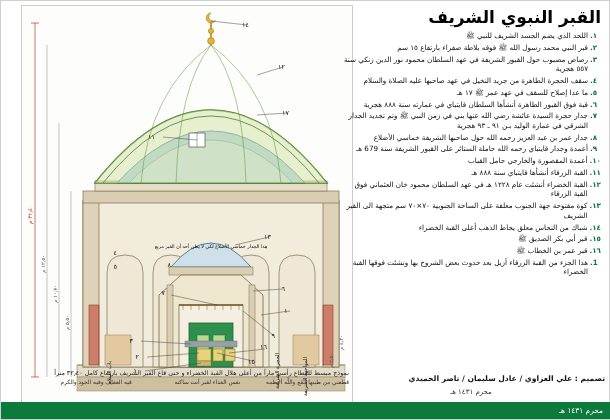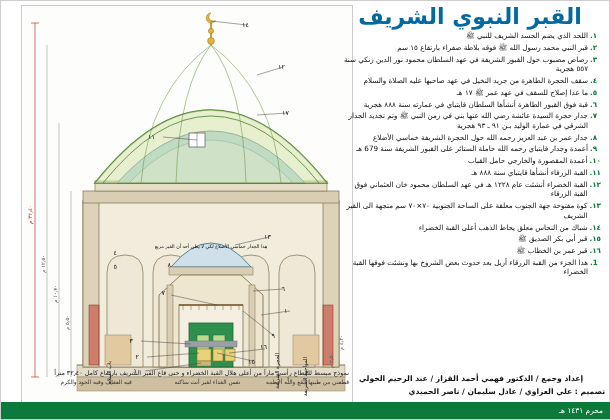--- a/index.html
+++ b/index.html
@@ -11,22 +11,22 @@
   }
   #page{position:relative;width:610px;height:420px;background:#fff;box-sizing:border-box;border:1px solid #cfcfcf;}
 
   
   .legend{
     position:absolute;top:4px;right:4px;width:268px;height:372px;
     box-sizing:border-box;padding:2px 4px 0 2px;
     direction:rtl;text-align:right;
   }
   .legend h1{
-    margin:0 0 4px 0;font-size:22px;line-height:20px;font-weight:bold;
-    color:#0369a1;text-align:center;letter-spacing:0;
+    margin:0 0 4px 0;font-size:17px;line-height:20px;font-weight:bold;
+    color:#000000;text-align:right;letter-spacing:0;
   }
   .legend ul{list-style:none;margin:0;padding:0;}
   .legend li{
     font-size:7.2px;line-height:9.6px;margin-bottom:2.2px;
     color:#111;display:flex;gap:2px;align-items:flex-start;
   }
   .legend li .num{color:#0b7a3b;font-weight:bold;flex:0 0 auto;min-width:11px;text-align:left;}
   .legend li .txt{flex:1 1 auto;}
 
   
@@ -244,21 +244,21 @@
         <li>
           <span class="num">٦.</span>
           <span class="txt">قبة فوق القبور الطاهرة أنشأها السلطان قايتباي في عمارته سنة ٨٨٨ هجرية</span>
         </li>
         <li>
           <span class="num">٧.</span>
           <span class="txt">جدار حجرة السيدة عائشة رضي الله عنها بني في زمن النبي ﷺ وتم تجديد الجدار الشرقي في عمارة الوليد بـن ٩١ ـ ٩٣ هجرية</span>
         </li>
         <li>
           <span class="num">٨.</span>
-          <span class="txt">جدار عمر بن عبد العزيز رحمه الله حول الحجرة الشريفة خماسي الأضلاع</span>
+          <span class="txt">جدار عمر بن عبد العزيز رحمه الله حول صاحبها الشريفة خماسي الأضلاع</span>
         </li>
         <li>
           <span class="num">٩.</span>
           <span class="txt">أعمدة وجدار قايتباي رحمه الله حاملة الستائر على القبور الشريفة سنة 679 هـ</span>
         </li>
         <li>
           <span class="num">١٠.</span>
           <span class="txt">أعمدة المقصورة والخارجي حامل القباب</span>
         </li>
         <li>
@@ -286,21 +286,20 @@
           <span class="txt">قبر عمر بن الخطاب ﷺ</span>
         </li>
         <li>
           <span class="num">1.</span>
           <span class="txt">هذا الجزء من القبة الزرقاء أزيل بعد حدوث بعض الشروخ بها ونشئت فوقها القبة الخضراء</span>
         </li>
       </ul>
   </div>
 
   <div class="credits">
-    <div class="line1">إعداد وجمع / الدكتور فهمي أحمد القزاز / عبد الرحيم الخولي</div>
     <div class="line2">تصميم : علي العزاوي / عادل سليمان / ناصر الحميدي</div>
     <div class="line3">محرم ١٤٣١ هـ</div>
   </div>
 
   <div class="bottombar">
     <span class="bb-right">محرم ١٤٣١ هـ</span>
     <span class="bb-mid">نُكته</span>
   </div>
 
 </div>

